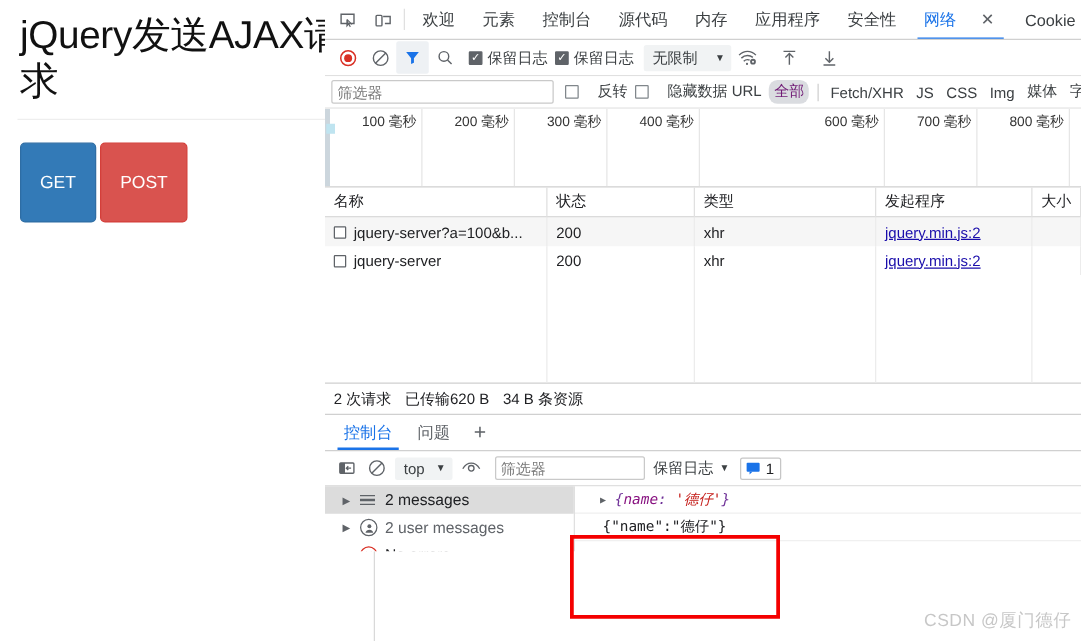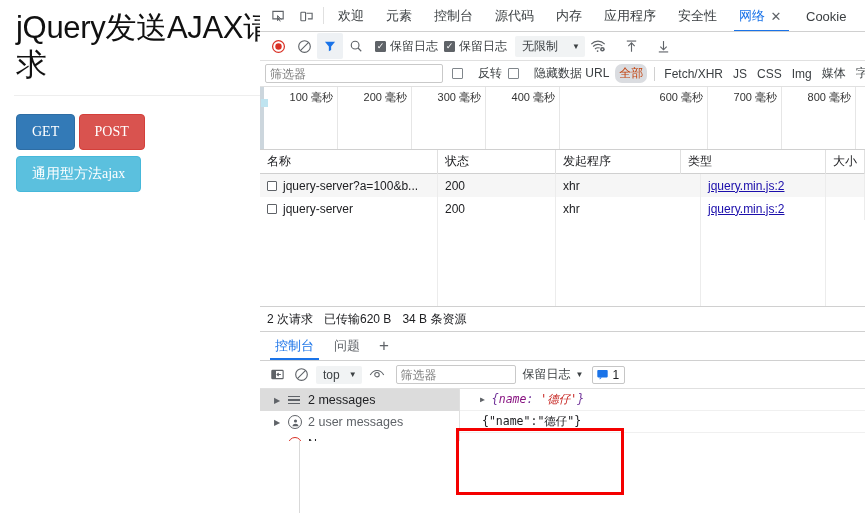--- a/index.html
+++ b/index.html
@@ -35,24 +35,24 @@
     border: 0; border-top: 1px solid #eee;
     height: 0;
   }
   .btn-row { margin: 18px 0 0 16px; }
   .btn {
     display: inline-block;
     border: 1px solid transparent;
     border-radius: 4px;
     color: #fff;
     font-size: 14px;
-    padding: 7px 15px;
+    padding: 21px 15px;
     line-height: 1.42;
     cursor: pointer;
-    font-family: Liberation Serif, serif;
+    font-family: Liberation Sans, sans-serif;
     vertical-align: top;
   }
   .btn-primary { background: #337ab7; border-color: #2e6da4; }
   .btn-danger  { background: #d9534f; border-color: #d43f3a; }
   .btn-info    { background: #5bc0de; border-color: #46b8da; }
   .btn-row2 { margin: 6px 0 0 16px; }
 
   
   #devtools {
     position: absolute; left: 260px; top: 0;
@@ -83,21 +83,21 @@
   .dt-tab {
     display: flex; align-items: center;
     padding: 0 11px;
     height: 32px;
     color: #3c4043;
     font-size: 13px;
     cursor: pointer;
     position: relative;
     flex: 0 0 auto;
   }
-  .dt-tab.active { color: #1a73e8; }
+  .dt-tab.active { color: #1a73e8; gap: 14px; }
   .dt-tab.active::after {
     content: ""; position: absolute;
     left: 6px; right: 6px; bottom: 0; height: 2.5px;
     background: #1a73e8;
   }
   .dt-tab-close {
     display: inline-flex; align-items: center; justify-content: center;
     width: 16px; height: 16px;
     margin-left: 3px;
     color: #5f6368;
@@ -172,21 +172,21 @@
   }
   .fr-cbox {
     width: 11px; height: 11px; border: 1px solid #80868b;
     border-radius: 1px; background: #fff; flex:0 0 auto;
   }
   .ftype {
     padding: 1px 4px; margin-right: 2px;
     color: #3c4043; font-size: 12px; cursor: pointer;
     border-radius: 7px; flex: 0 0 auto;
   }
-  .ftype.sel { background: #dadce0; color: #c2410c; }
+  .ftype.sel { background: #dadce0; color: #701a75; }
   .fr-divider { width: 1px; height: 14px; background: #d0d0d0; margin: 0 5px; flex:0 0 auto; }
 
   
   #overview {
     height: 63px;
     border-bottom: 1px solid #d0d0d0;
     position: relative;
     background: #fff;
     overflow: hidden;
   }
@@ -419,23 +419,20 @@
 
 <div id="root">
 
   <div id="page">
     <h1 id="page-title">jQuery发送AJAX请求</h1>
     <hr id="page-rule">
     <div class="btn-row">
       <button class="btn btn-primary">GET</button>
       <button class="btn btn-danger">POST</button>
     </div>
-    <div class="btn-row2">
-      <button class="btn btn-info">通用型方法ajax</button>
-    </div>
   </div>
 
   <div id="devtools">
 
     <div id="dt-tabbar">
       <div class="dt-iconbtn">
         <svg width="15" height="15" viewBox="0 0 16 16" fill="none" stroke="#5f6368" stroke-width="1.2">
           <path d="M2 2.5h11v8H2z"></path>
           <path d="M7 7l4.2 4.2M7 7v5.4l1.4-1.7 1.5 2.6" fill="#5f6368" stroke="#5f6368" stroke-width="1"></path>
         </svg>
@@ -591,25 +588,25 @@
     </div>
 
     <div id="req-table">
       <div id="req-head">
         <div class="hc" style="width:178px">
             <span>名称</span>
           </div>
         <div class="hc" style="width:118px">
             <span>状态</span>
           </div>
+        <div class="hc" style="width:145px">
+            <span>类型</span>
+          </div>
         <div class="hc" style="width:125px">
             <span>发起程序</span>
-          </div>
-        <div class="hc" style="width:145px">
-            <span>类型</span>
           </div>
         <div class="hc" style="width:39px">
             <span>大小</span>
           </div>
       </div>
 
       <div class="req-row alt">
         <div class="rc namecell" style="width:178px">
           <span class="nbox"></span>
           <span>jquery-server?a=100&amp;b...</span>
@@ -753,14 +750,15 @@
           </div>
           <div class="cm-prompt">›</div>
         </div>
       </div>
     </div>
 
   </div>
 
   <div id="red-box" style="left:456px; top:428px; width:168px; height:67px;"></div>
 
+  <div id="watermark">CSDN @厦门德仔</div>
 
 </div>
 
 </body></html>

